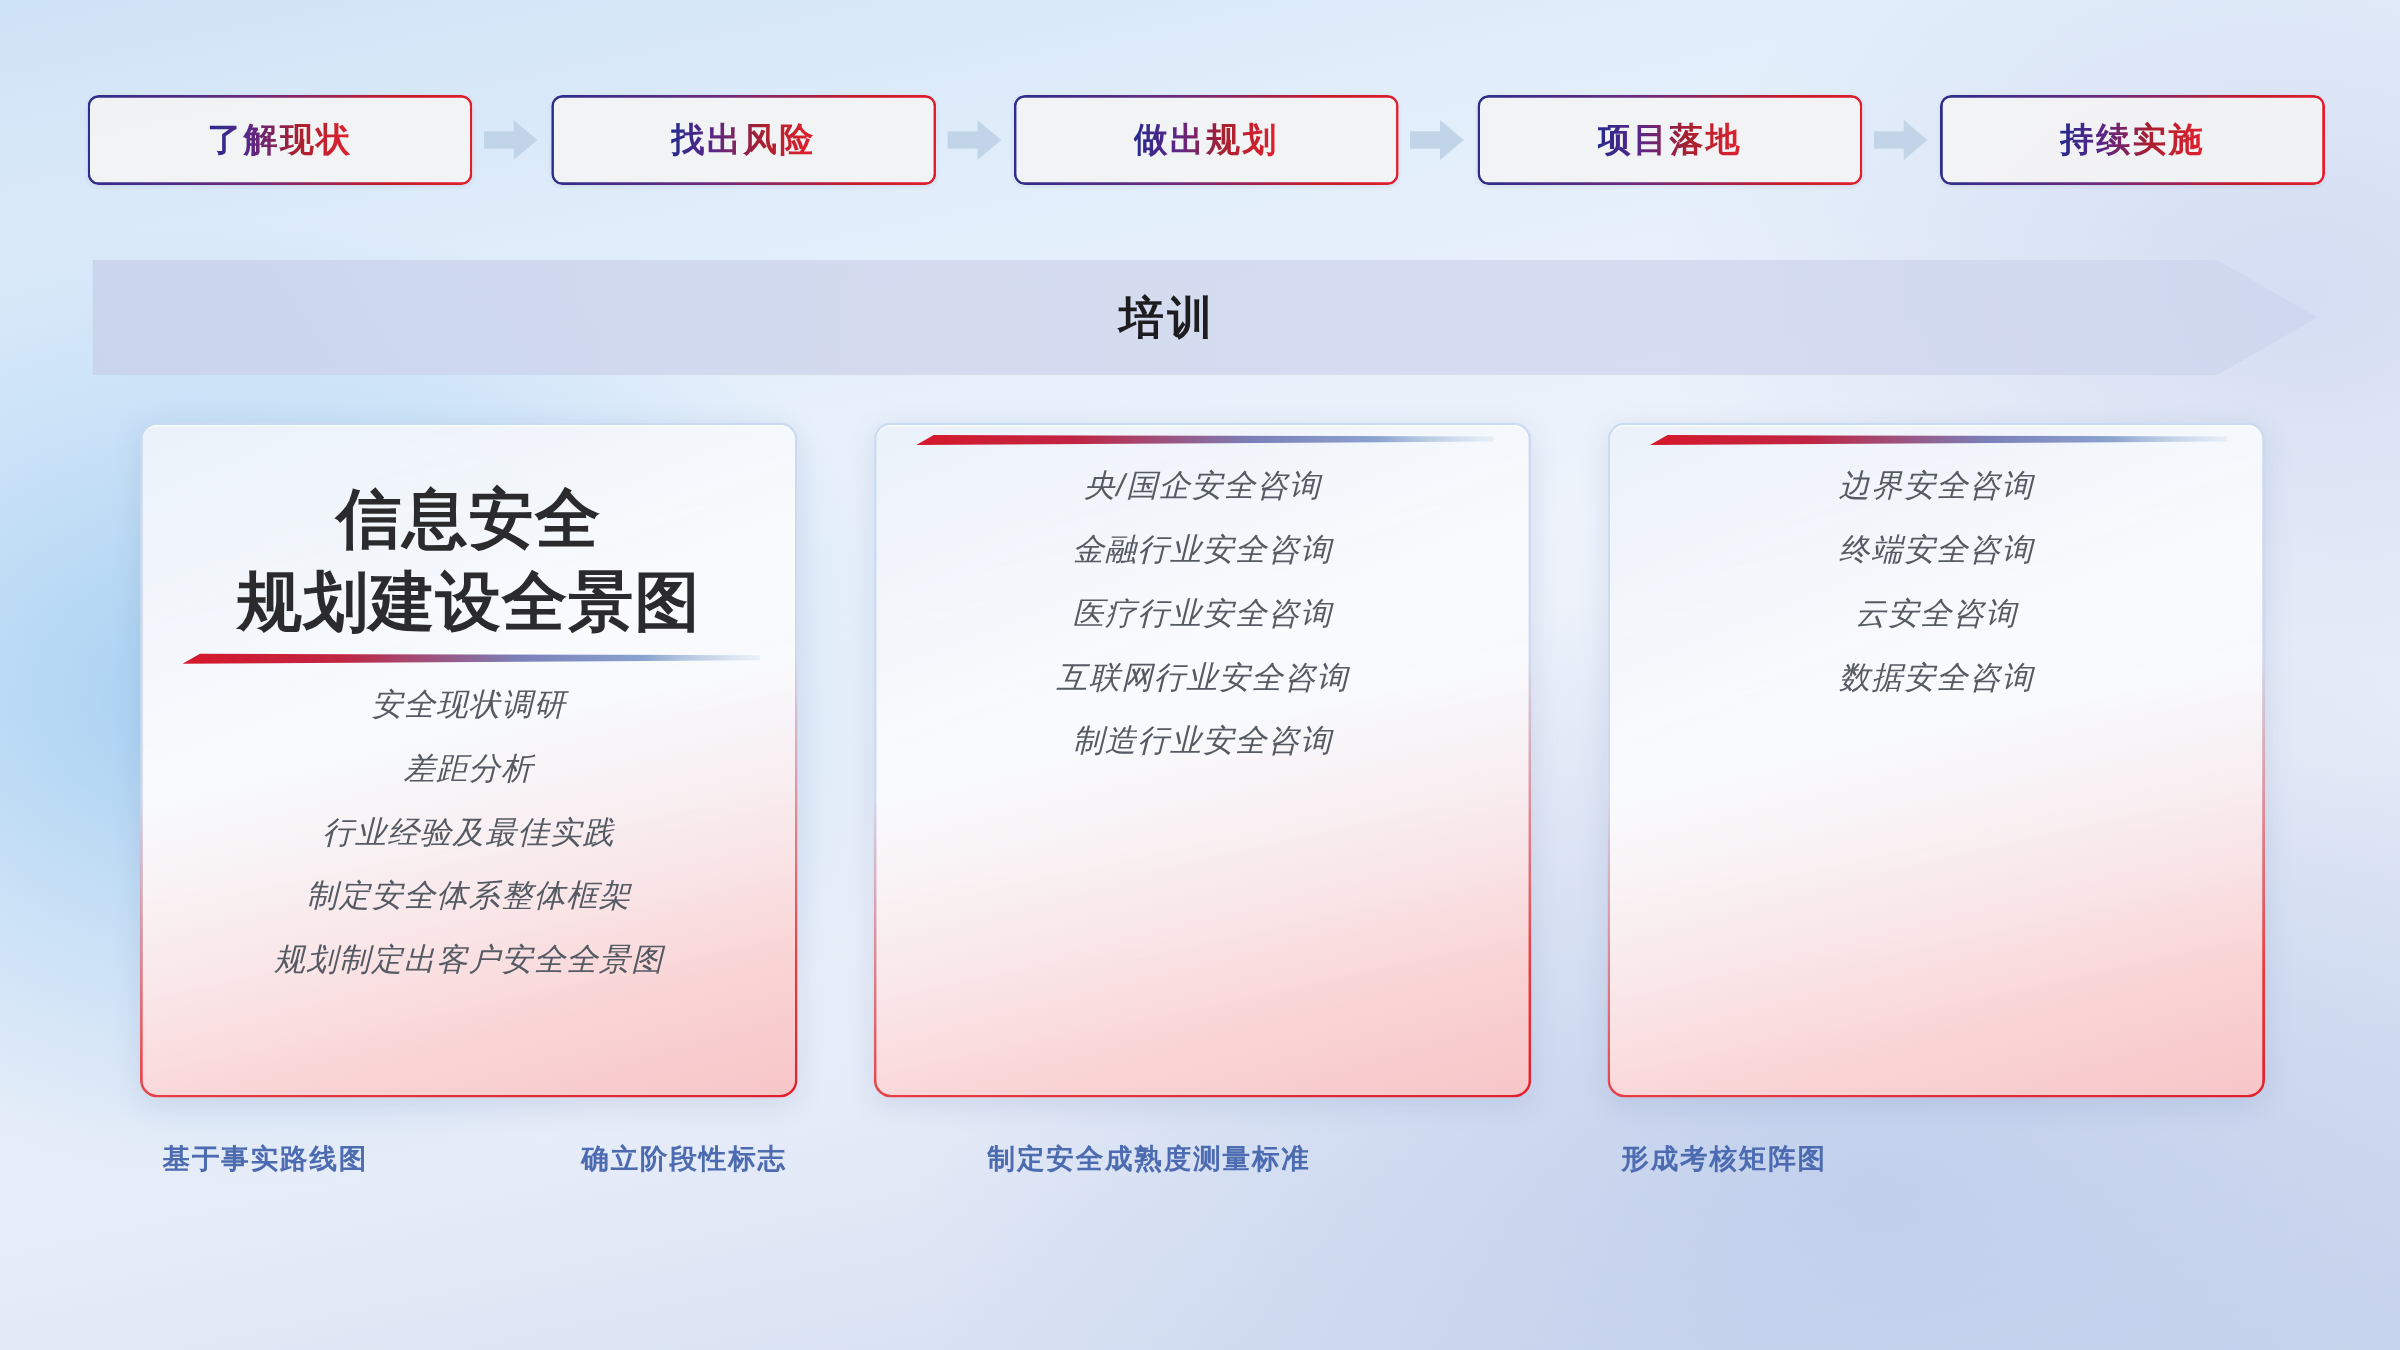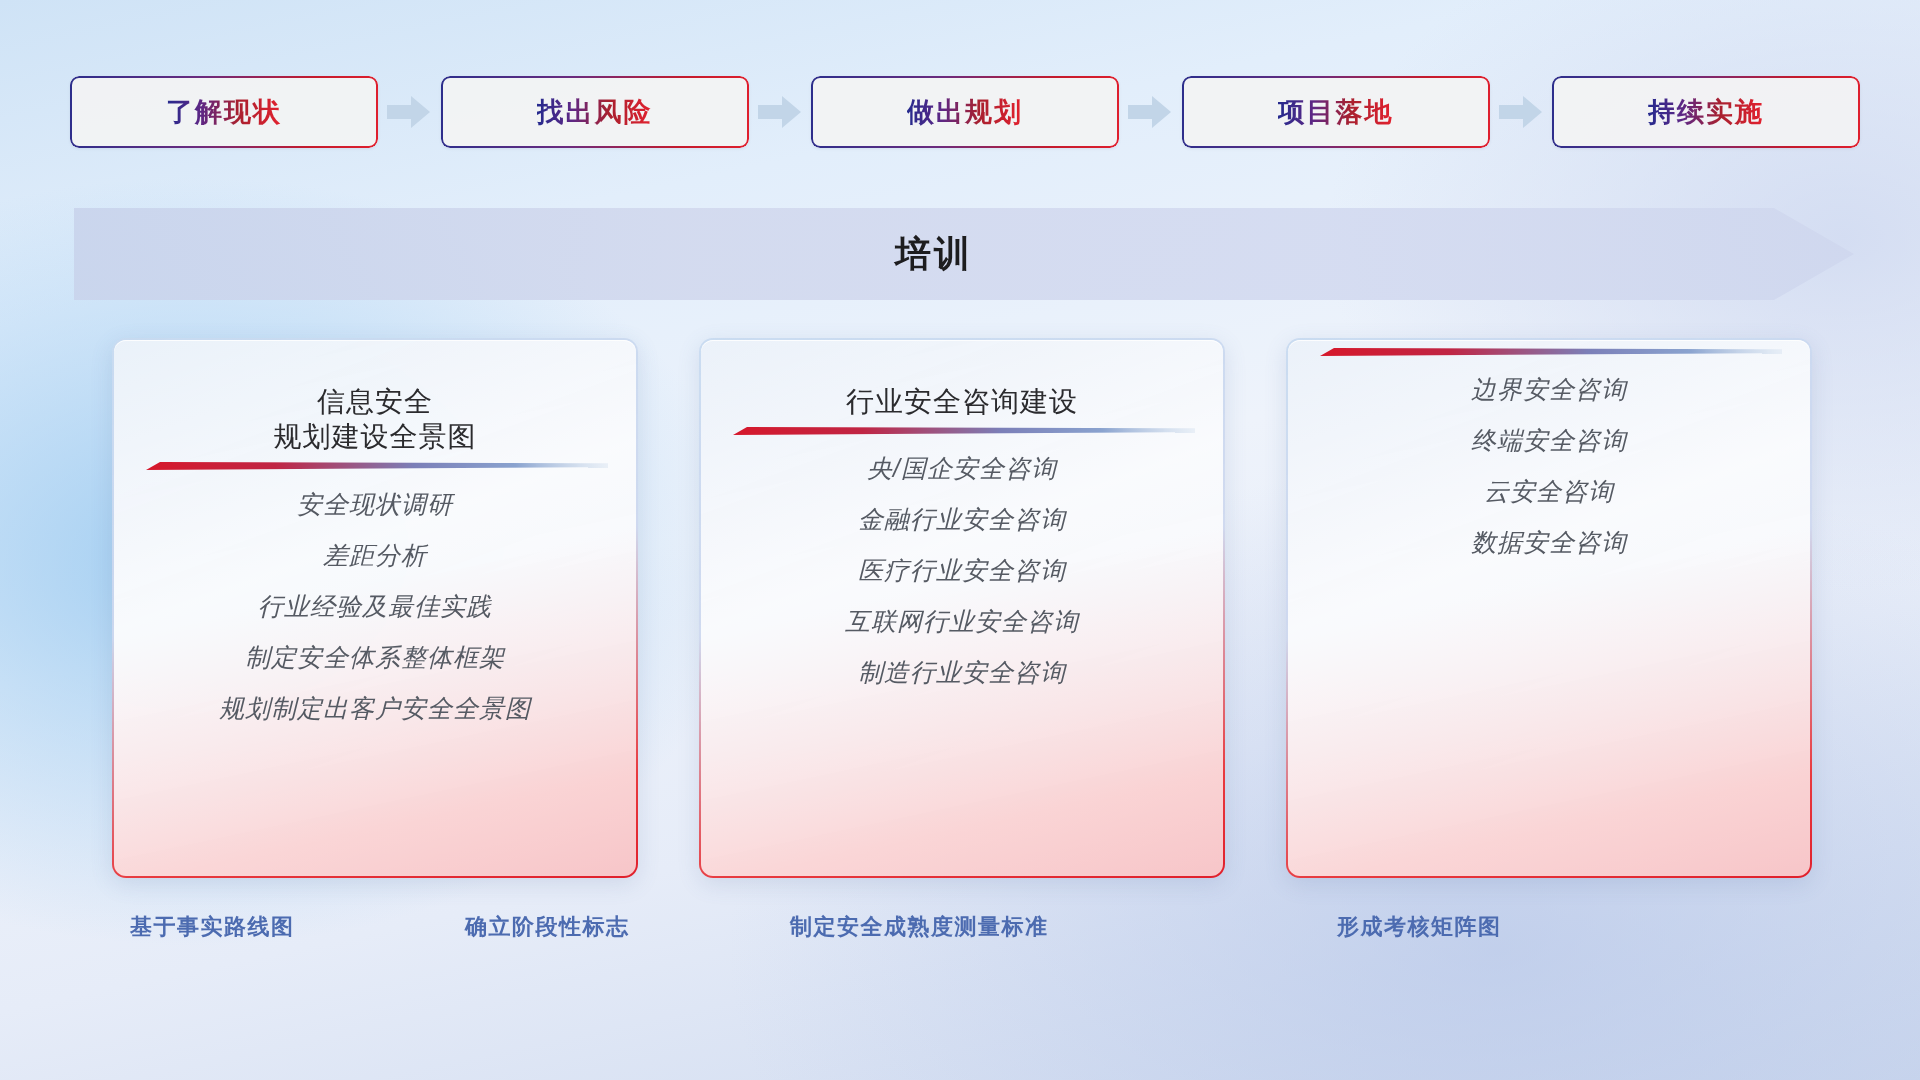--- a/index.html
+++ b/index.html
@@ -121,22 +121,22 @@
       linear-gradient(168deg, rgba(200,218,240,0.95) 0%, rgba(205,215,238,0.9) 46%, #e83a3f 84%, #e0202c 100%) border-box;
     box-shadow: 0 6px 22px rgba(90,115,160,0.16), inset 0 1px 0 rgba(255,255,255,0.85);
     backdrop-filter: blur(3px);
     display: flex;
     flex-direction: column;
     align-items: center;
     overflow: hidden;
   }
   .card-title {
     margin-top: 44px;
-    font-size: 28px;
-    font-weight: normal;
+    font-size: 52px;
+    font-weight: bold;
     color: #2b2b2e;
     line-height: 1.26;
     text-align: center;
     letter-spacing: 1px;
     padding: 0 20px;
   }
   .card-title .ln { display: block; }
 
   .divider-wrap {
     width: 100%;
@@ -271,23 +271,20 @@
           <div class="list-item">安全现状调研</div>
           <div class="list-item">差距分析</div>
           <div class="list-item">行业经验及最佳实践</div>
           <div class="list-item">制定安全体系整体框架</div>
           <div class="list-item">规划制定出客户安全全景图</div>
         </div>
       </div>
     </div>
 
     <div class="card">
-      <div class="card-title">
-        <span class="ln">行业安全咨询建设</span>
-      </div>
       <div class="card-mid">
         <div class="divider-wrap">
           <svg width="462" height="13" viewBox="0 0 462 13">
             <defs>
               <linearGradient id="dv2" x1="0" y1="0" x2="1" y2="0">
                 <stop offset="0%" stop-color="#d6182b"></stop>
                 <stop offset="28%" stop-color="#c02544"></stop>
                 <stop offset="58%" stop-color="#7b7fb8"></stop>
                 <stop offset="80%" stop-color="#8aa3cf"></stop>
                 <stop offset="100%" stop-color="#bcd0e6" stop-opacity="0.25"></stop>
@@ -330,16 +327,16 @@
         </div>
       </div>
     </div>
 
   </div>
 
   <div id="footers">
     <div class="footer-label" style="left:130px">基于事实路线图</div>
     <div class="footer-label" style="left:465px">确立阶段性标志</div>
     <div class="footer-label" style="left:790px">制定安全成熟度测量标准</div>
-    <div class="footer-label" style="left:1337px">形成考核矩阵图</div>
+    <div class="footer-label" style="left:1297px">形成考核矩阵图</div>
   </div>
 
 </div>
 
 </body></html>

